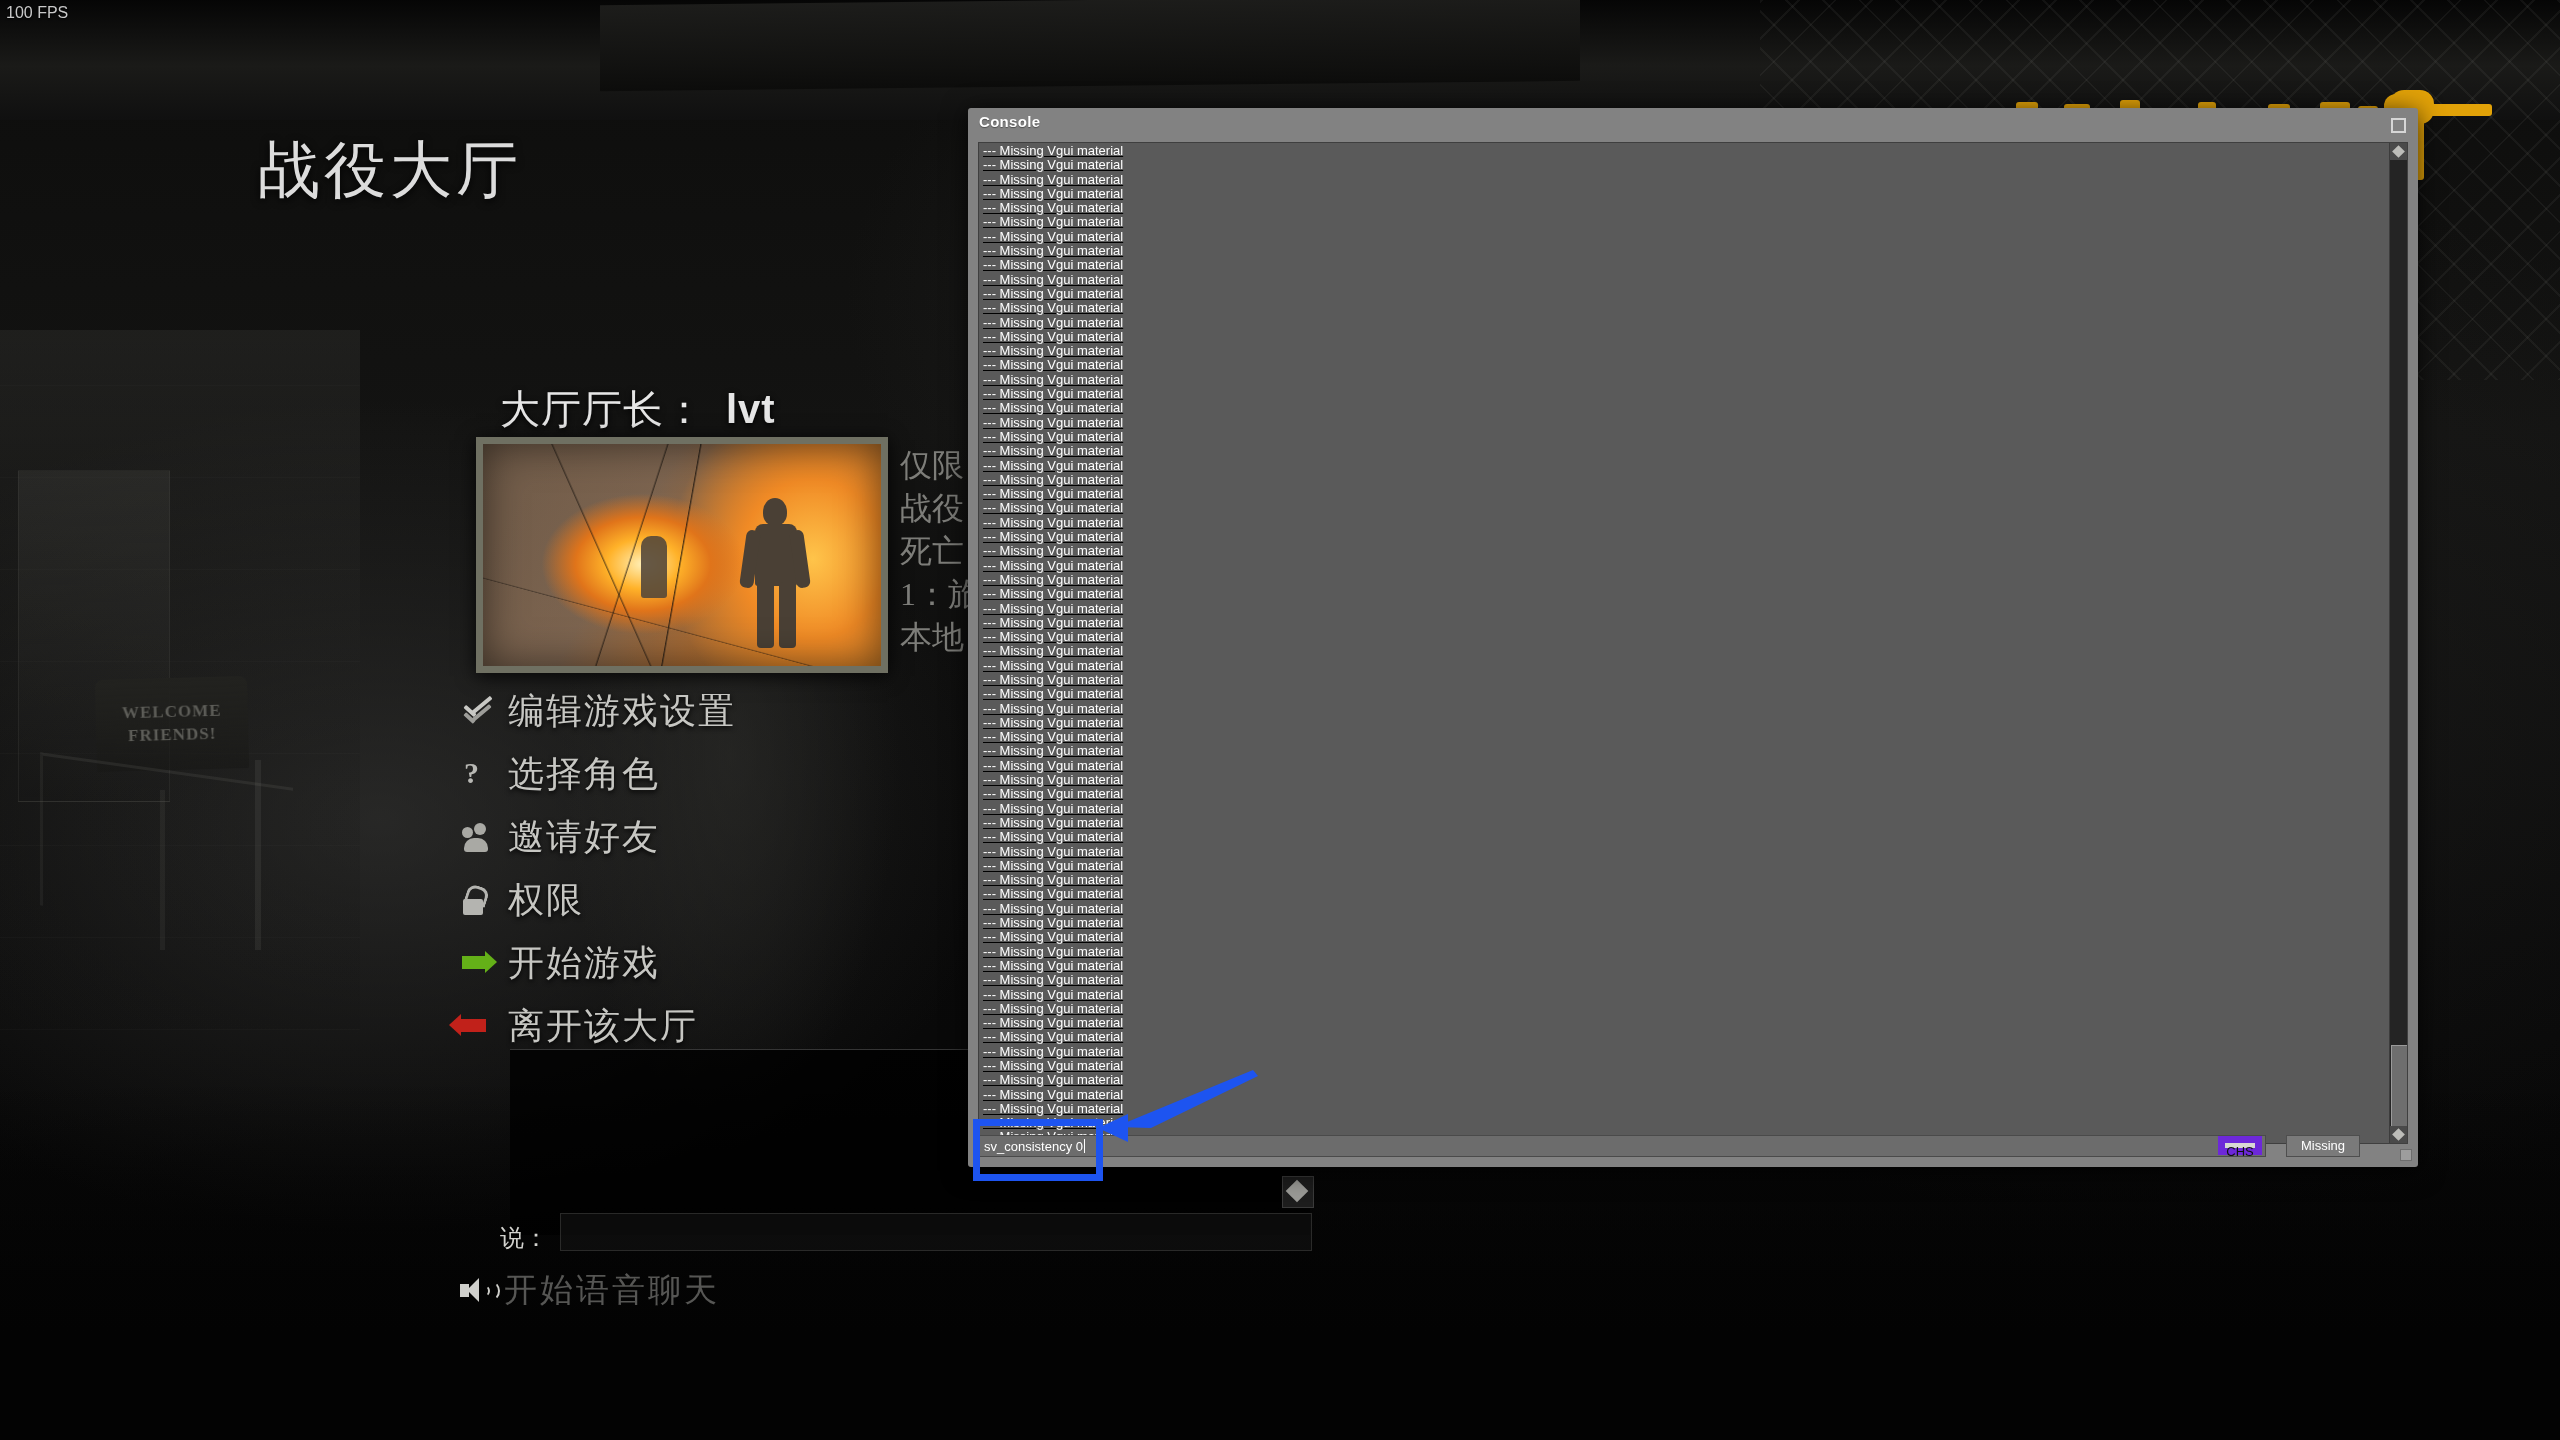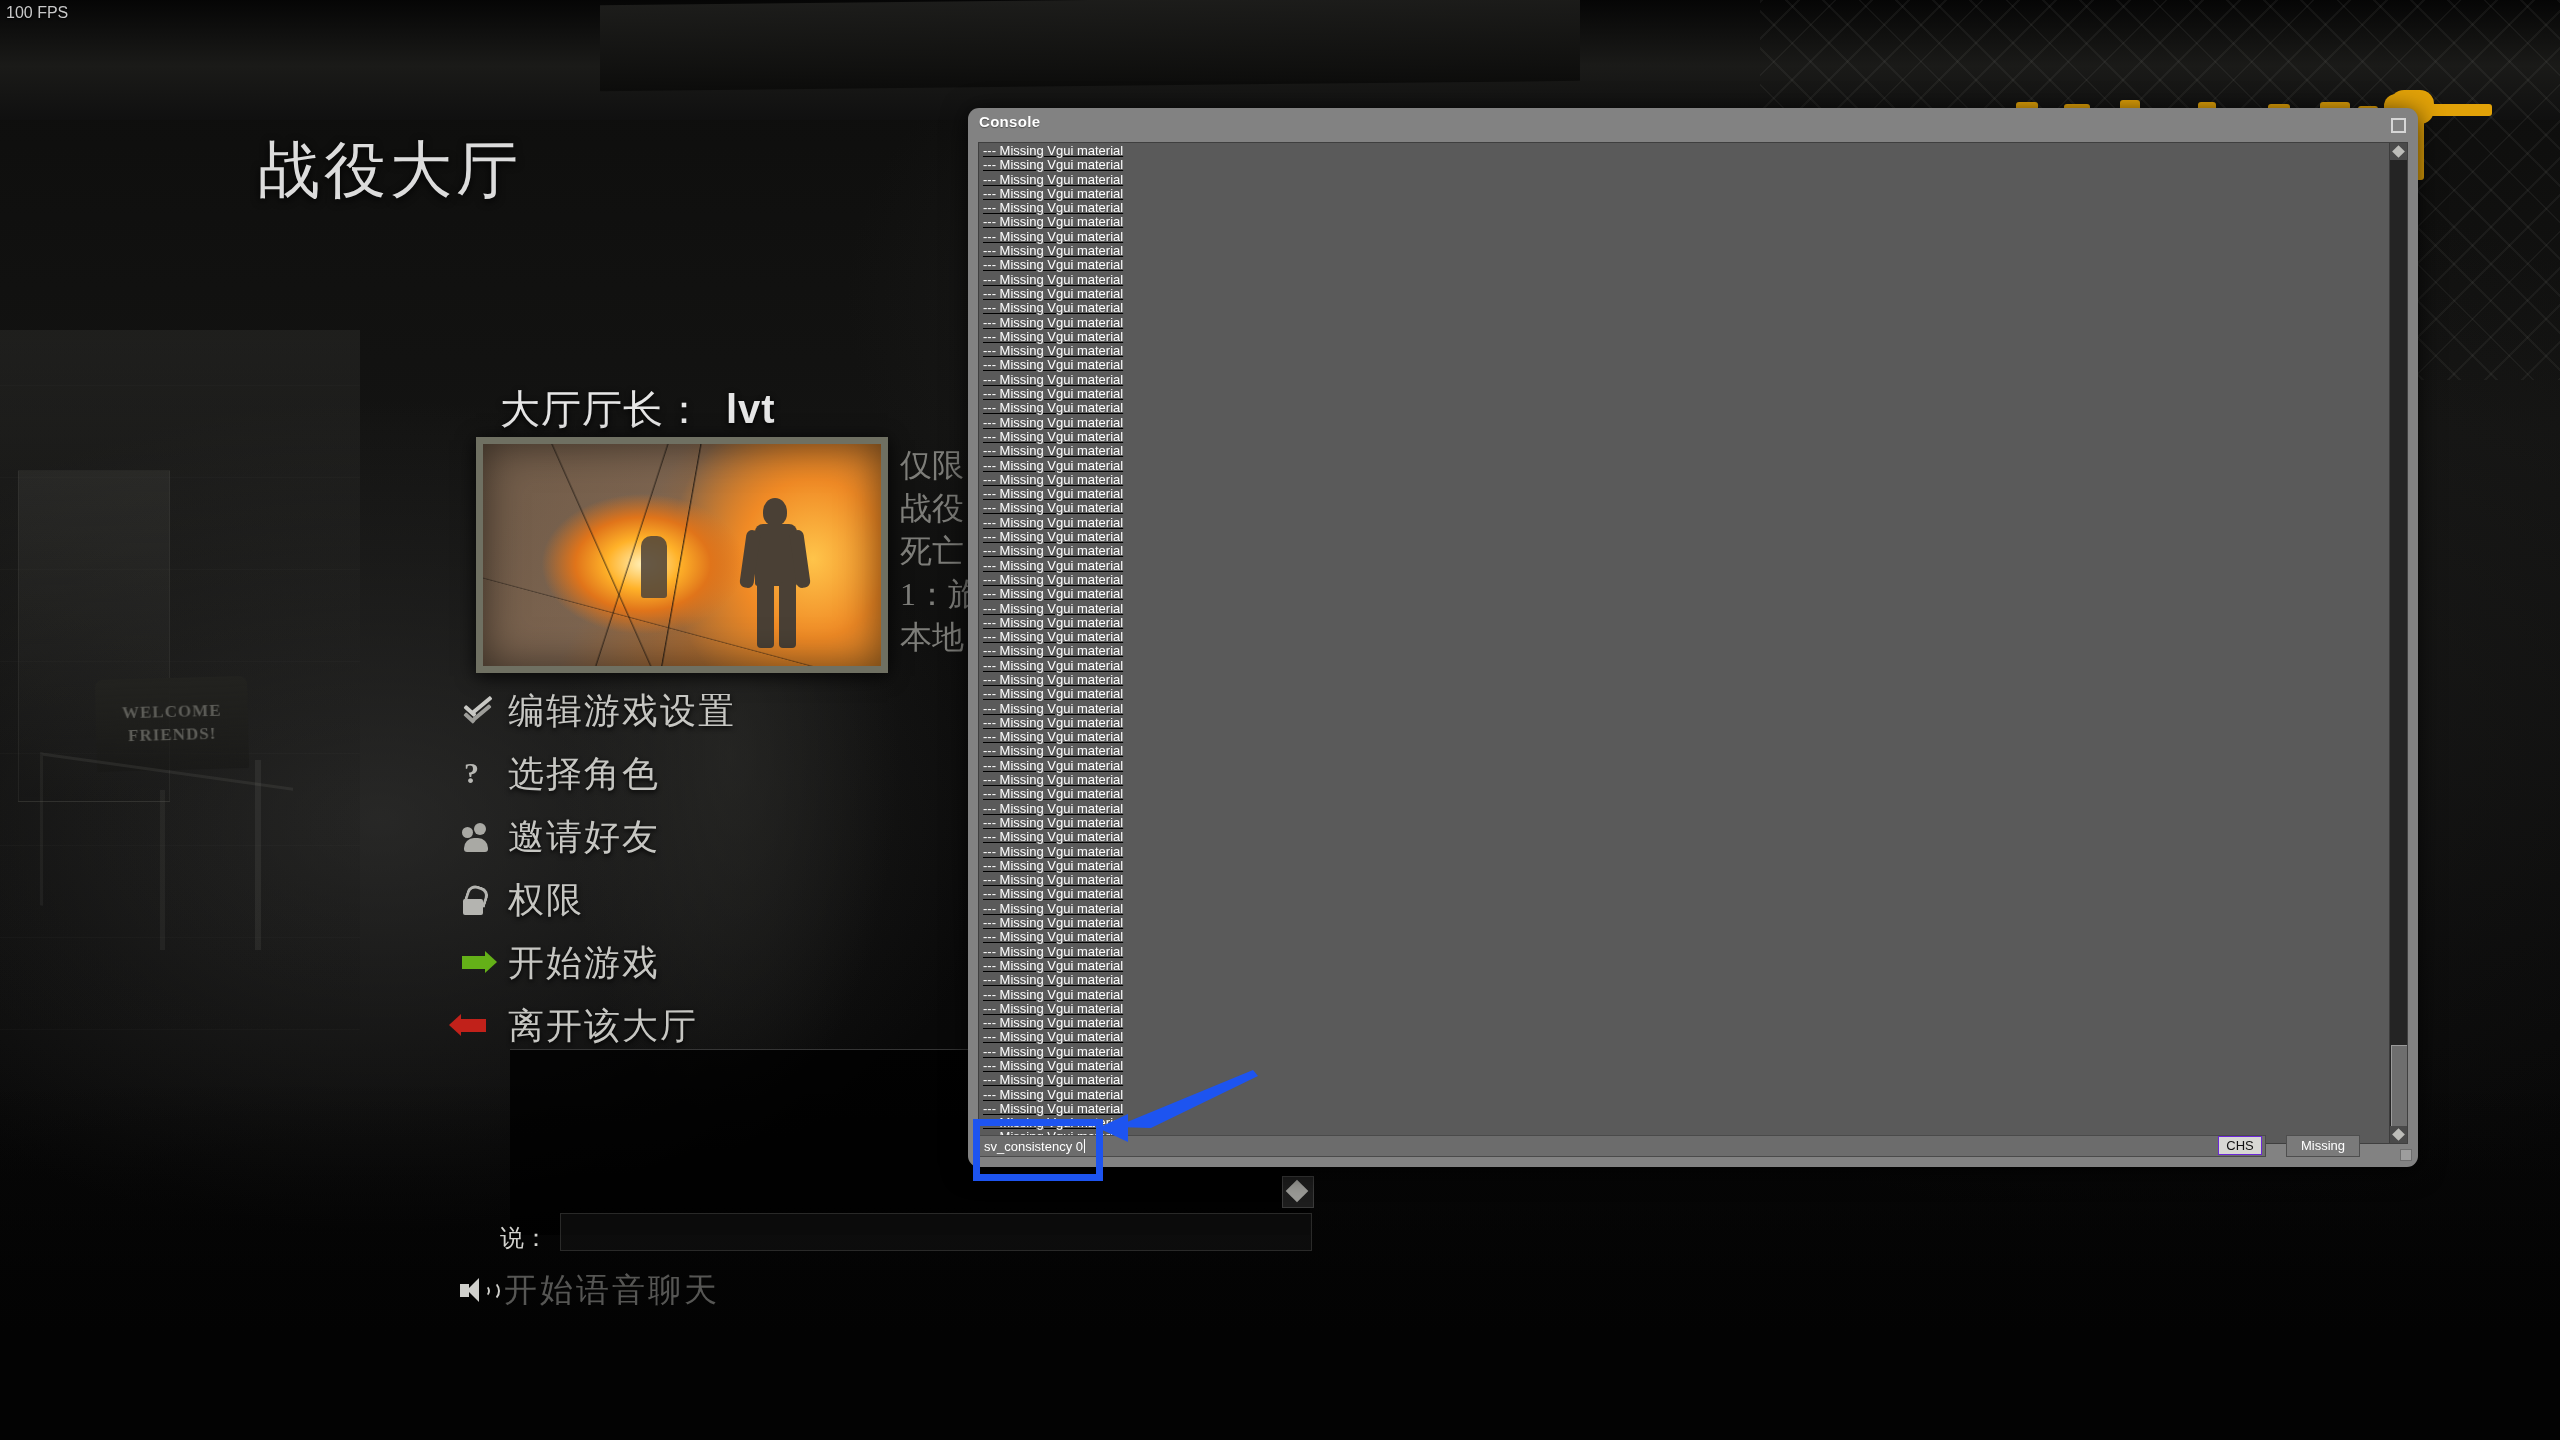--- a/index.html
+++ b/index.html
@@ -351,21 +351,21 @@
     font-size: 33px;
     letter-spacing: 3px;
   }
 
   
   #console-window {
     position: absolute;
     left: 968px; top: 108px;
     width: 1450px; height: 1059px;
     background: #828282;
-    border-radius: 11px;
+    border-radius: 3px;
     box-shadow: 0 4px 26px rgba(0,0,0,0.75);
   }
   #console-titlebar {
     position: absolute;
     left: 0; top: 0; width: 100%; height: 30px;
   }
   #console-title {
     position: absolute;
     left: 11px; top: 5px;
     color: #ffffff;
@@ -458,21 +458,21 @@
     width: 1px; height: 14px;
     background: #ffffff;
     vertical-align: -2px;
     margin-left: 1px;
   }
   #ime-indicator {
     position: absolute;
     left: 1240px; top: 1px;
     width: 44px; height: 19px;
     background: #d8d8d4;
-    border: 1px solid #6d28d9;
+    border: 7px solid #6d28d9;
     box-sizing: border-box;
     color: #111;
     font-size: 13px;
     line-height: 17px;
     text-align: center;
     font-family: "Liberation Sans", sans-serif;
   }
   #console-submit {
     position: absolute;
     left: 1308px; top: 0;

